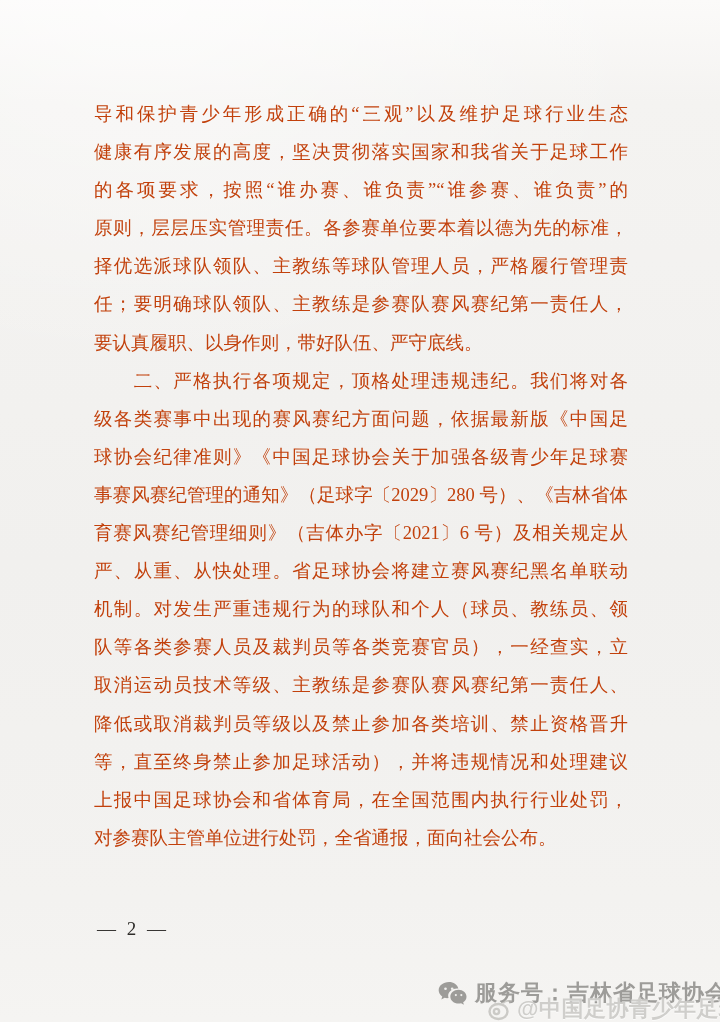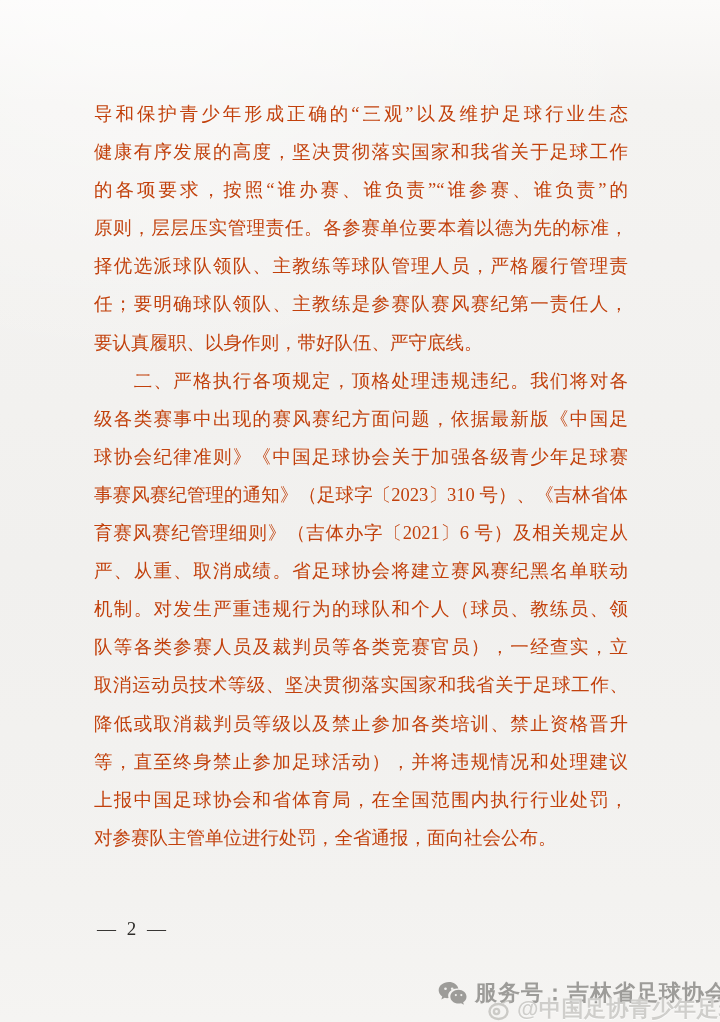--- a/index.html
+++ b/index.html
@@ -103,26 +103,26 @@
   <div class="line">导和保护青少年形成正确的“三观”以及维护足球行业生态</div>
   <div class="line">健康有序发展的高度，坚决贯彻落实国家和我省关于足球工作</div>
   <div class="line">的各项要求，按照“谁办赛、谁负责”“谁参赛、谁负责”的</div>
   <div class="line">原则，层层压实管理责任。各参赛单位要本着以德为先的标准，</div>
   <div class="line">择优选派球队领队、主教练等球队管理人员，严格履行管理责</div>
   <div class="line">任；要明确球队领队、主教练是参赛队赛风赛纪第一责任人，</div>
   <div class="line end">要认真履职、以身作则，带好队伍、严守底线。</div>
   <div class="line">　　二、严格执行各项规定，顶格处理违规违纪。我们将对各</div>
   <div class="line">级各类赛事中出现的赛风赛纪方面问题，依据最新版《中国足</div>
   <div class="line">球协会纪律准则》《中国足球协会关于加强各级青少年足球赛</div>
-  <div class="line">事赛风赛纪管理的通知》（足球字〔2023〕310 号）、《吉林省体</div>
+  <div class="line">事赛风赛纪管理的通知》（足球字〔2029〕280 号）、《吉林省体</div>
   <div class="line">育赛风赛纪管理细则》（吉体办字〔2021〕6 号）及相关规定从</div>
-  <div class="line">严、从重、取消成绩。省足球协会将建立赛风赛纪黑名单联动</div>
+  <div class="line">严、从重、从快处理。省足球协会将建立赛风赛纪黑名单联动</div>
   <div class="line">机制。对发生严重违规行为的球队和个人（球员、教练员、领</div>
   <div class="line">队等各类参赛人员及裁判员等各类竞赛官员），一经查实，立</div>
-  <div class="line">取消运动员技术等级、坚决贯彻落实国家和我省关于足球工作、</div>
+  <div class="line">取消运动员技术等级、主教练是参赛队赛风赛纪第一责任人、</div>
   <div class="line">降低或取消裁判员等级以及禁止参加各类培训、禁止资格晋升</div>
   <div class="line">等，直至终身禁止参加足球活动），并将违规情况和处理建议</div>
   <div class="line">上报中国足球协会和省体育局，在全国范围内执行行业处罚，</div>
   <div class="line end">对参赛队主管单位进行处罚，全省通报，面向社会公布。</div>
 </div>
 
 <div class="page-number">— 2 —</div>
 
 <div class="footer-watermarks">
 

